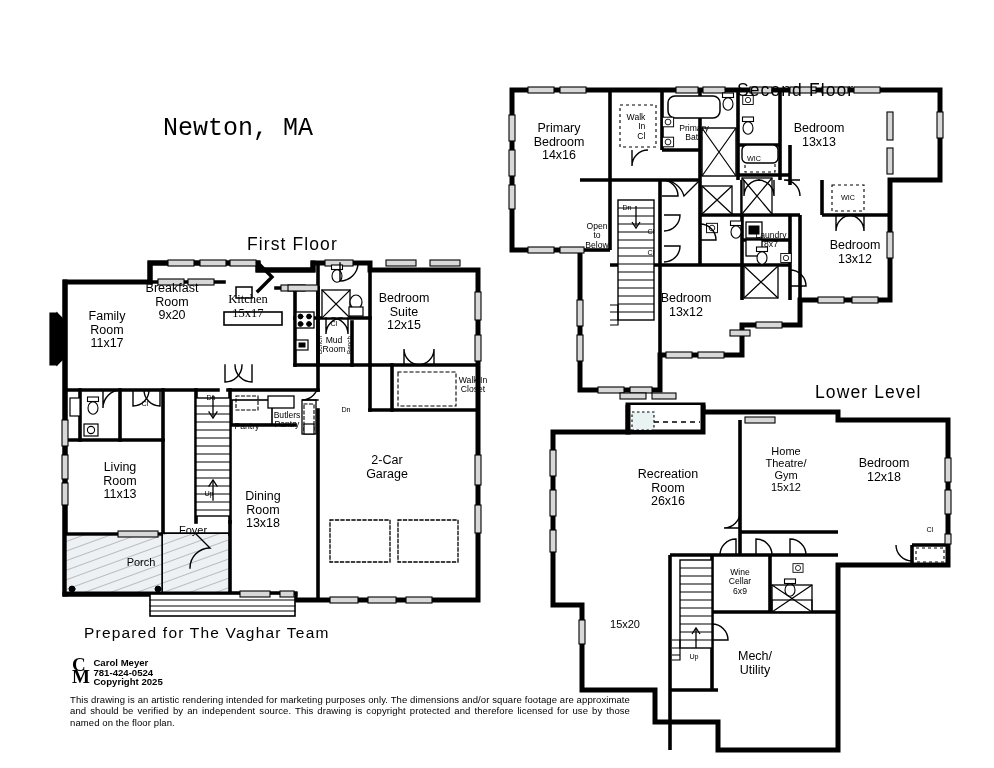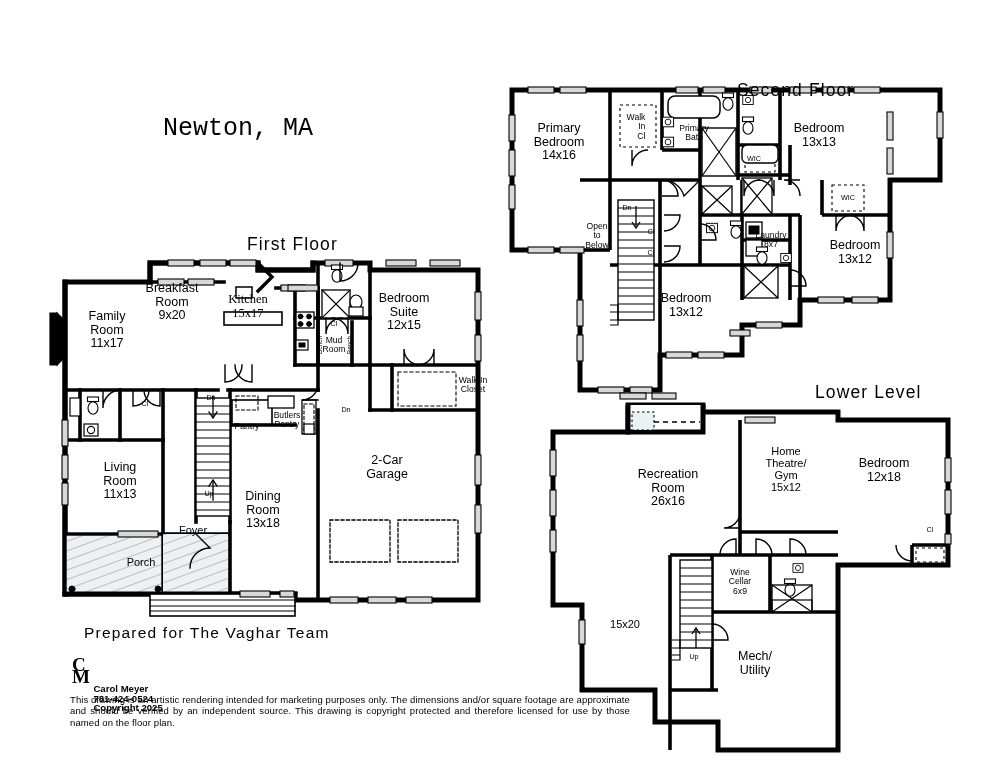--- a/index.html
+++ b/index.html
@@ -19,21 +19,21 @@
   .rlabel.sz9{font-size:8.6px;}
   .rlabel.sz75{font-size:7.2px;}
   .rlabel.sz65{font-size:6.3px;}
   .rlabel.vert{transform:translate(-50%,-50%) rotate(-90deg);}
   #prepared{position:absolute;left:84px;top:624px;font-size:15.5px;letter-spacing:1.2px;
             font-family:"Liberation Sans",sans-serif;white-space:nowrap;}
   #agent{position:absolute;left:72px;top:658px;display:flex;align-items:flex-start;}
   #agent .mono{font-family:"Liberation Serif",serif;font-weight:700;font-size:19px;line-height:11.5px;
                letter-spacing:-.5px;padding-top:1px;}
   #agent .info{margin-left:4px;font-family:"Liberation Sans",sans-serif;font-weight:700;
-               font-size:9.6px;line-height:9.6px;margin-top:26px;}
+               font-size:9.6px;line-height:9.6px;}
   #disclaimer{position:absolute;left:70px;top:694px;width:560px;
               font-family:"Liberation Sans",sans-serif;font-size:9.5px;line-height:11.4px;
               text-align:justify;letter-spacing:.1px;}
 </style>
 </head>
 <body>
 
 <div class="stage">
 
   <div id="title-block">

